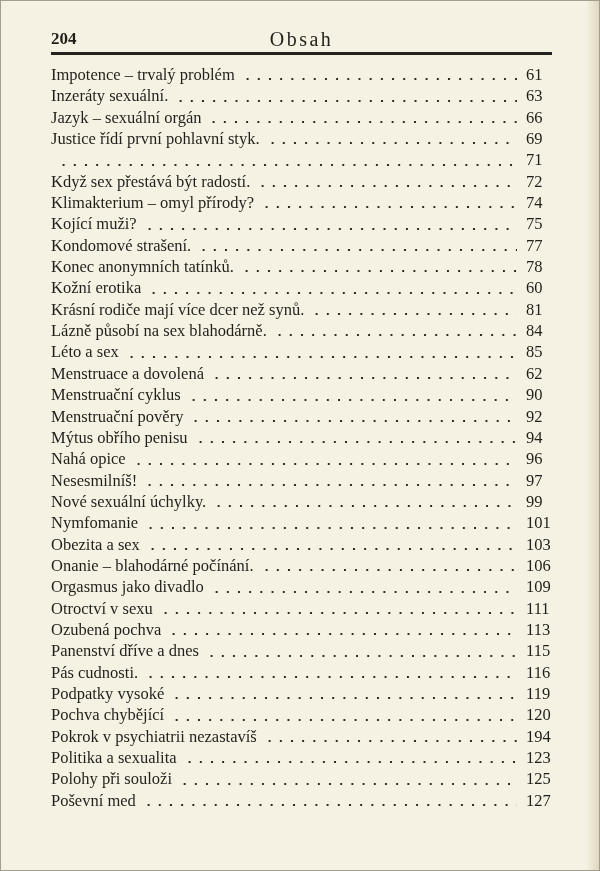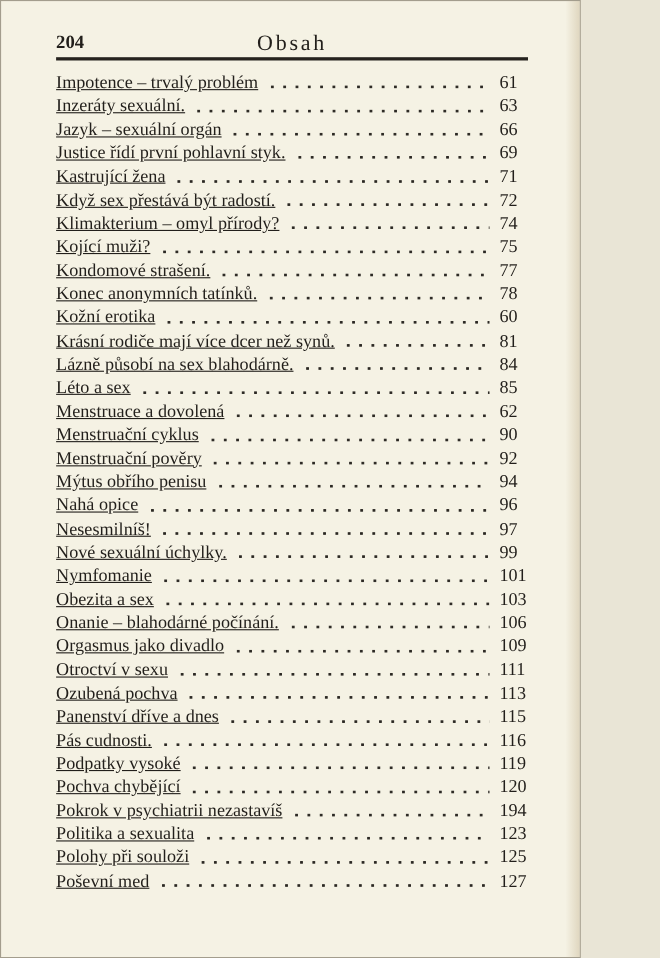--- a/index.html
+++ b/index.html
@@ -10,21 +10,21 @@
   }
   *{margin:0;padding:0;box-sizing:border-box;}
   html,body{background:#e9e5d6;}
   body{
     width:600px;height:871px;
     font-family:"Liberation Serif","DejaVu Serif",serif;
     color:var(--ink);
   }
   .page{
     position:relative;
-    width:528px;height:871px;
+    width:600px;height:871px;
     background:var(--paper);
     border:1px solid var(--edge);
     padding:29px 47px 0 50px;
     overflow:hidden;
   }
   
   .page::after{
     content:"";
     position:absolute;top:0;right:0;width:13px;height:100%;
     background:linear-gradient(to right, rgba(173,150,105,0), rgba(173,150,105,0.30));
@@ -53,21 +53,21 @@
     margin-top:9px;
   }
   .row{
     display:flex;
     align-items:baseline;
     height:21.35px;
     font-size:16.5px;
     line-height:21.35px;
     white-space:nowrap;
   }
-  .title{flex:0 0 auto;text-decoration:underline;}
+  .title{flex:0 0 auto;}
   .leader{
     flex:1 1 auto;
     align-self:flex-end;
     height:4px;
     margin:0 9px 4px 7px;
     background-image:radial-gradient(circle, #2b2823 1.15px, rgba(0,0,0,0) 1.5px);
     background-size:11.2px 4px;
     background-repeat:repeat-x;
     background-position:left center;
   }
@@ -105,21 +105,20 @@
     <span class="num">66</span>
   </div>
 
   <div class="row">
     <span class="title">Justice řídí první pohlavní styk.</span>
     <span class="leader"></span>
     <span class="num">69</span>
   </div>
 
   <div class="row">
-    <span class="title">Kastrující žena</span>
     <span class="leader"></span>
     <span class="num">71</span>
   </div>
 
   <div class="row">
     <span class="title">Když sex přestává být radostí.</span>
     <span class="leader"></span>
     <span class="num">72</span>
   </div>
 

